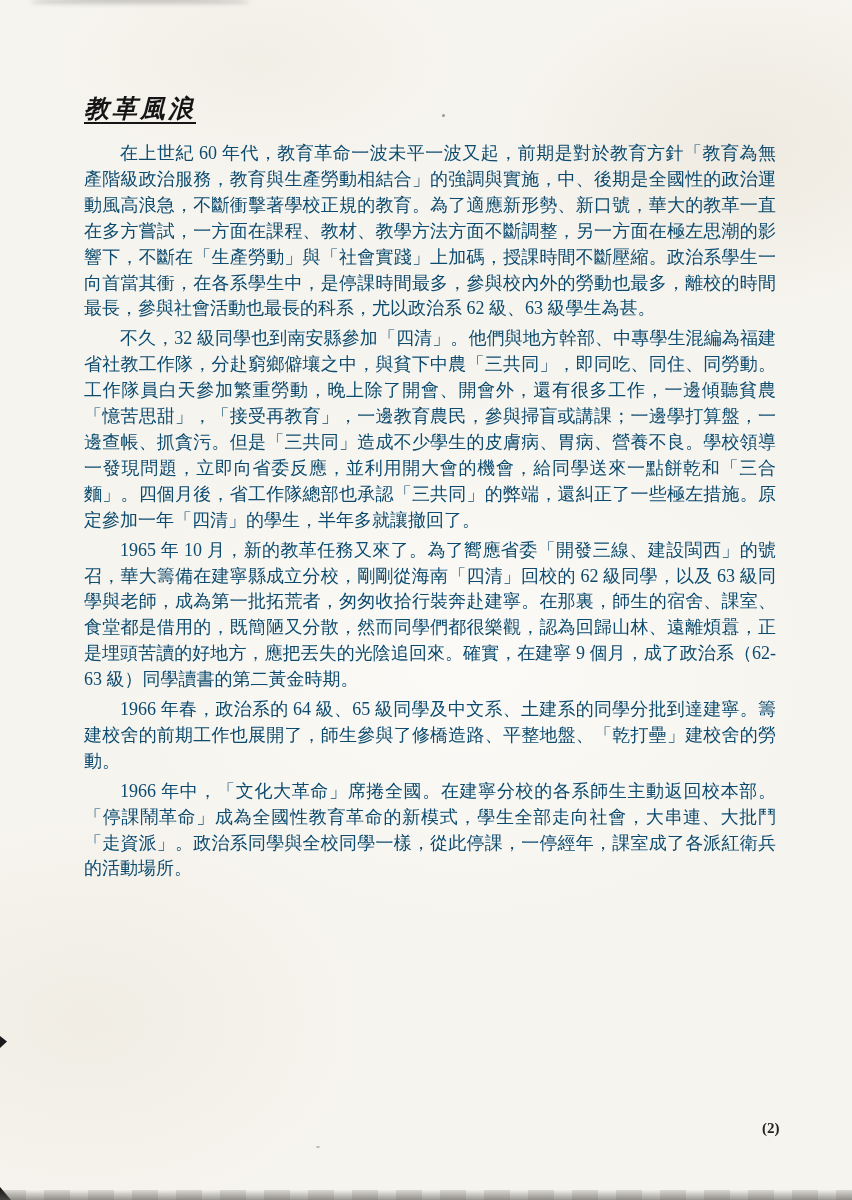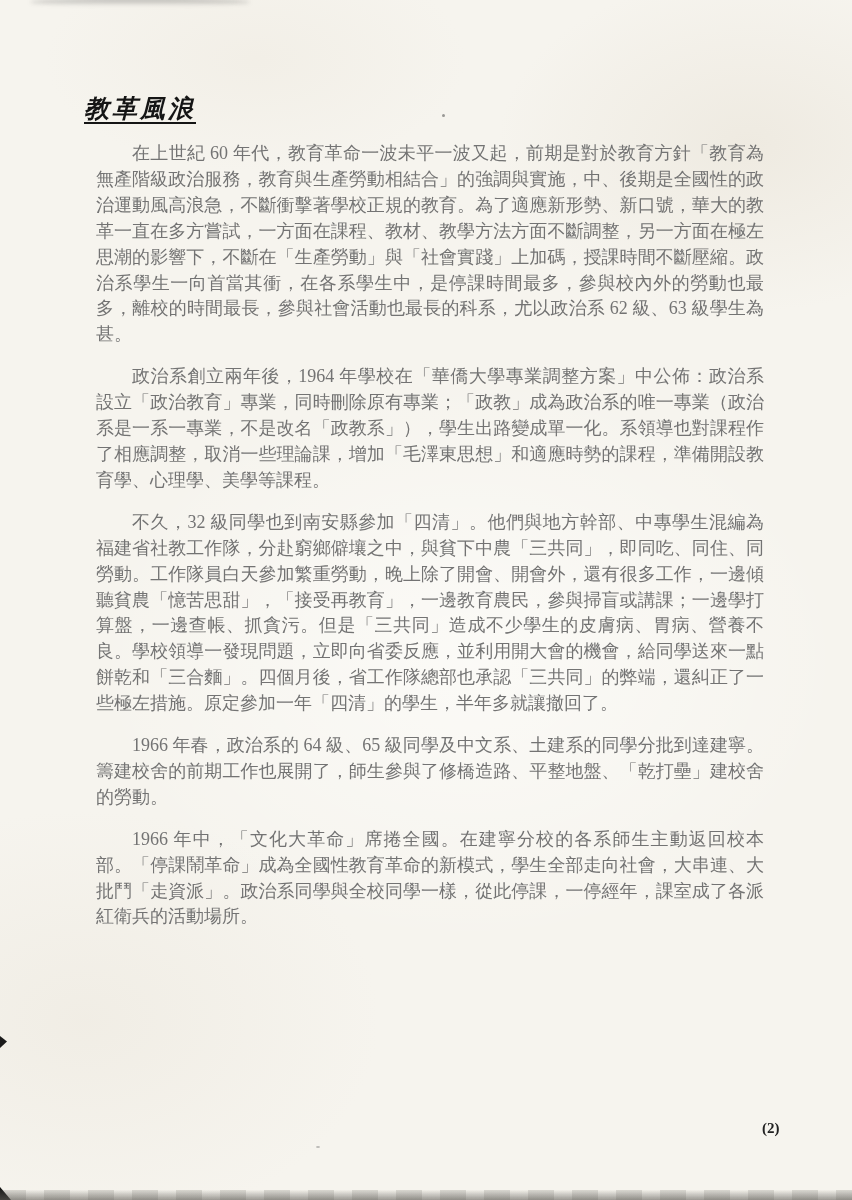--- a/index.html
+++ b/index.html
@@ -40,26 +40,26 @@
     font-style: italic;
     letter-spacing: 3px;
     margin: 0 0 16px 4px;
     text-decoration: underline;
     text-decoration-thickness: 2px;
     text-underline-offset: 5px;
     color: #151515;
   }
 
   .para {
-    margin: 16px;
+    margin: 4px;
     text-indent: 2em;
     font-size: 18px;
     line-height: 25.9px;
     text-align: justify;
-    color: #737373;
+    color: #0c4a6e;
   }
 
   .pagenum {
     position: absolute;
     left: 762px;
     top: 1120px;
     font-size: 15px;
     font-weight: bold;
     color: #222;
   }
@@ -126,22 +126,22 @@
 </head>
 <body>
 
 <div class="page">
 
   <div class="top-smudge"></div>
 
   <div class="content">
     <h1 class="title">教革風浪</h1>
     <p class="para">在上世紀 60 年代，教育革命一波未平一波又起，前期是對於教育方針「教育為無產階級政治服務，教育與生產勞動相結合」的強調與實施，中、後期是全國性的政治運動風高浪急，不斷衝擊著學校正規的教育。為了適應新形勢、新口號，華大的教革一直在多方嘗試，一方面在課程、教材、教學方法方面不斷調整，另一方面在極左思潮的影響下，不斷在「生產勞動」與「社會實踐」上加碼，授課時間不斷壓縮。政治系學生一向首當其衝，在各系學生中，是停課時間最多，參與校內外的勞動也最多，離校的時間最長，參與社會活動也最長的科系，尤以政治系 62 級、63 級學生為甚。</p>
-    <p class="para">政治系創立兩年後，1964 年學校在「華僑大學專業調整方案」中公佈：政治系設立「政治教育」專業，同時刪除原有專業；「政教」成為政治系的唯一專業（政治系是一系一專業，不是改名「政教系」），學生出路變成單一化。系領導也對課程作了相應調整，取消一些理論課，增加「毛澤東思想」和適應時勢的課程，準備開設教育學、心理學、美學等課程。</p>
     <p class="para">不久，32 級同學也到南安縣參加「四清」。他們與地方幹部、中專學生混編為福建省社教工作隊，分赴窮鄉僻壤之中，與貧下中農「三共同」，即同吃、同住、同勞動。工作隊員白天參加繁重勞動，晚上除了開會、開會外，還有很多工作，一邊傾聽貧農「憶苦思甜」，「接受再教育」，一邊教育農民，參與掃盲或講課；一邊學打算盤，一邊查帳、抓貪污。但是「三共同」造成不少學生的皮膚病、胃病、營養不良。學校領導一發現問題，立即向省委反應，並利用開大會的機會，給同學送來一點餅乾和「三合麵」。四個月後，省工作隊總部也承認「三共同」的弊端，還糾正了一些極左措施。原定參加一年「四清」的學生，半年多就讓撤回了。</p>
+    <p class="para">1965 年 10 月，新的教革任務又來了。為了嚮應省委「開發三線、建設閩西」的號召，華大籌備在建寧縣成立分校，剛剛從海南「四清」回校的 62 級同學，以及 63 級同學與老師，成為第一批拓荒者，匆匆收拾行裝奔赴建寧。在那裏，師生的宿舍、課室、食堂都是借用的，既簡陋又分散，然而同學們都很樂觀，認為回歸山林、遠離煩囂，正是埋頭苦讀的好地方，應把丟失的光陰追回來。確實，在建寧 9 個月，成了政治系（62-63 級）同學讀書的第二黃金時期。</p>
     <p class="para">1966 年春，政治系的 64 級、65 級同學及中文系、土建系的同學分批到達建寧。籌建校舍的前期工作也展開了，師生參與了修橋造路、平整地盤、「乾打壘」建校舍的勞動。</p>
     <p class="para">1966 年中，「文化大革命」席捲全國。在建寧分校的各系師生主動返回校本部。「停課鬧革命」成為全國性教育革命的新模式，學生全部走向社會，大串連、大批鬥「走資派」。政治系同學與全校同學一樣，從此停課，一停經年，課室成了各派紅衛兵的活動場所。</p>
   </div>
 
   <div class="pagenum">(2)</div>
 
   <div class="speck-1"></div>
   <div class="speck-2"></div>
   <div class="edge-mark-left"></div>
   <div class="corner-mark-bl"></div>

